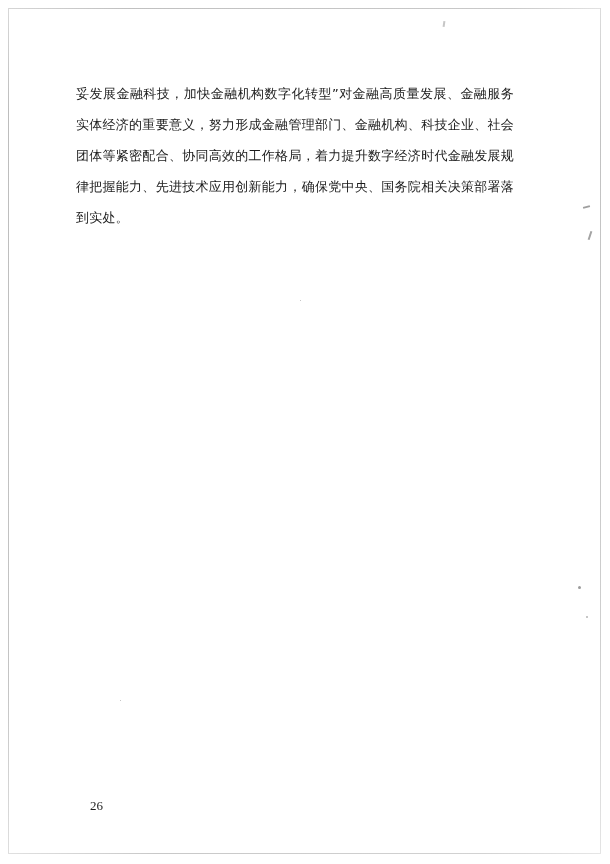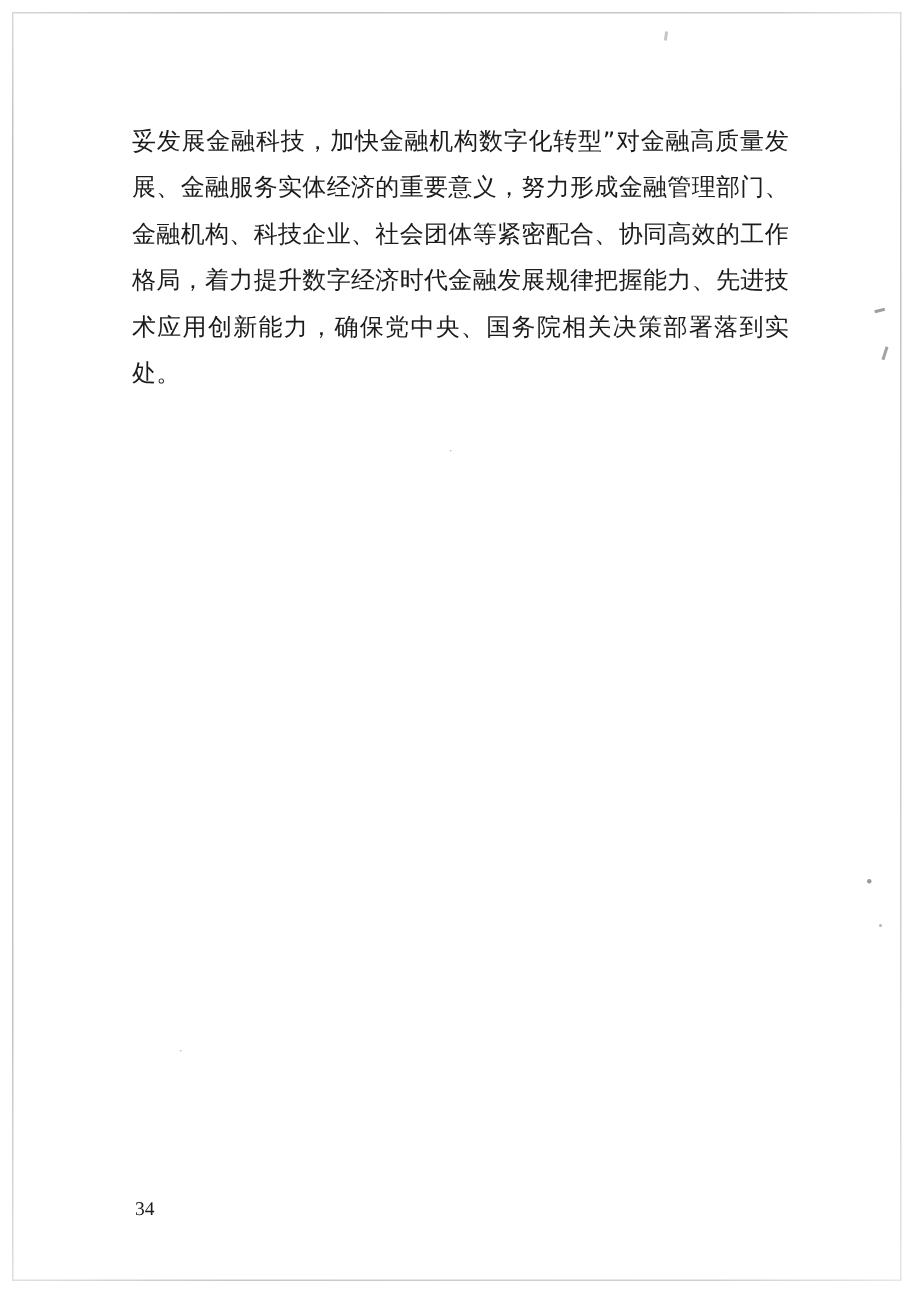--- a/index.html
+++ b/index.html
@@ -46,25 +46,25 @@
     position: absolute;
     left: 8px;
     right: 9px;
     bottom: 10px;
     height: 1px;
     background: linear-gradient(to right, #e0e0e0, #c8c8c8 25%, #d2d2d2 80%, #e6e6e6);
   }
 
   .body-text {
     position: absolute;
-    left: 88px;
+    left: 76px;
     top: 78px;
     width: 438px;
     font-family: "DejaVu Sans", sans-serif;
-    font-size: 16px;
+    font-size: 13px;
     line-height: 31px;
     color: #1b1b1b;
     text-align: justify;
     text-justify: inter-character;
     letter-spacing: 0.2px;
     white-space: pre-wrap;
   }
 
   .page-number {
     position: absolute;
@@ -138,21 +138,21 @@
 
 <div class="page">
 
   <div class="scan-edge-top"></div>
   <div class="scan-edge-left"></div>
   <div class="scan-edge-right"></div>
   <div class="scan-edge-bottom"></div>
 
   <div class="body-text">妥发展金融科技，加快金融机构数字化转型”对金融高质量发展、金融服务实体经济的重要意义，努力形成金融管理部门、金融机构、科技企业、社会团体等紧密配合、协同高效的工作格局，着力提升数字经济时代金融发展规律把握能力、先进技术应用创新能力，确保党中央、国务院相关决策部署落到实处。</div>
 
-  <div class="page-number">34</div>
+  <div class="page-number">26</div>
 
   <div class="mark-e"></div>
   <div class="mark-a"></div>
   <div class="mark-b"></div>
   <div class="mark-c"></div>
   <div class="mark-d"></div>
   <div class="speck" style="left:300px; top:300px; width:1px; height:1px;"></div>
   <div class="speck" style="left:120px; top:700px; width:1px; height:1px;"></div>
 
 </div>

